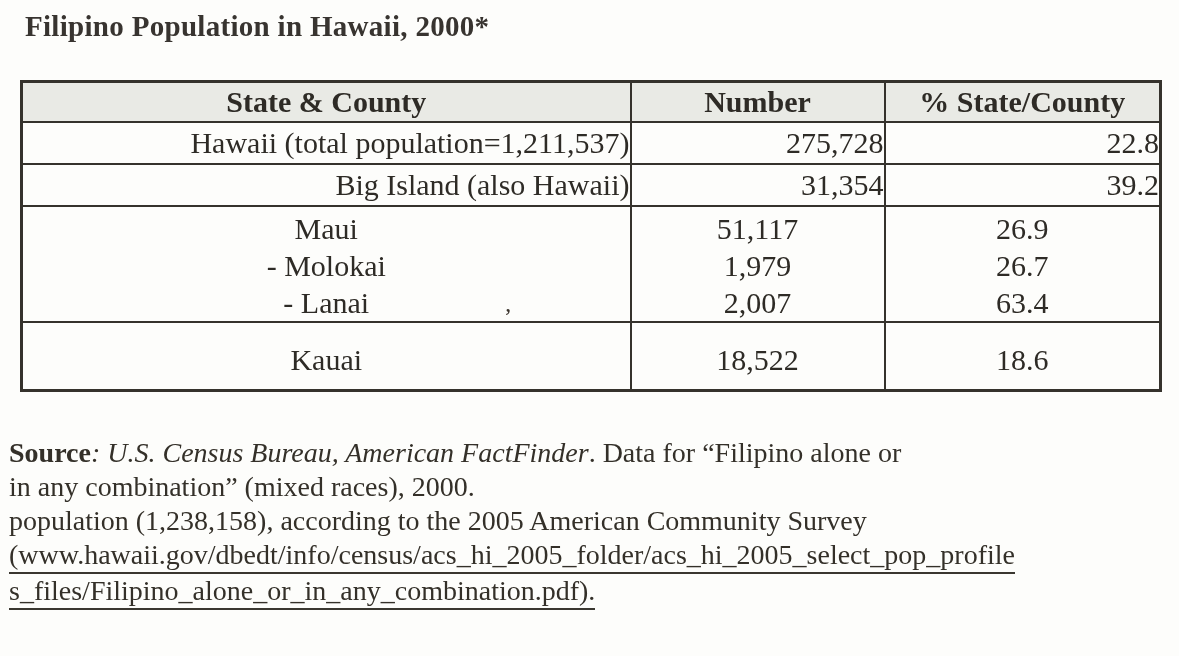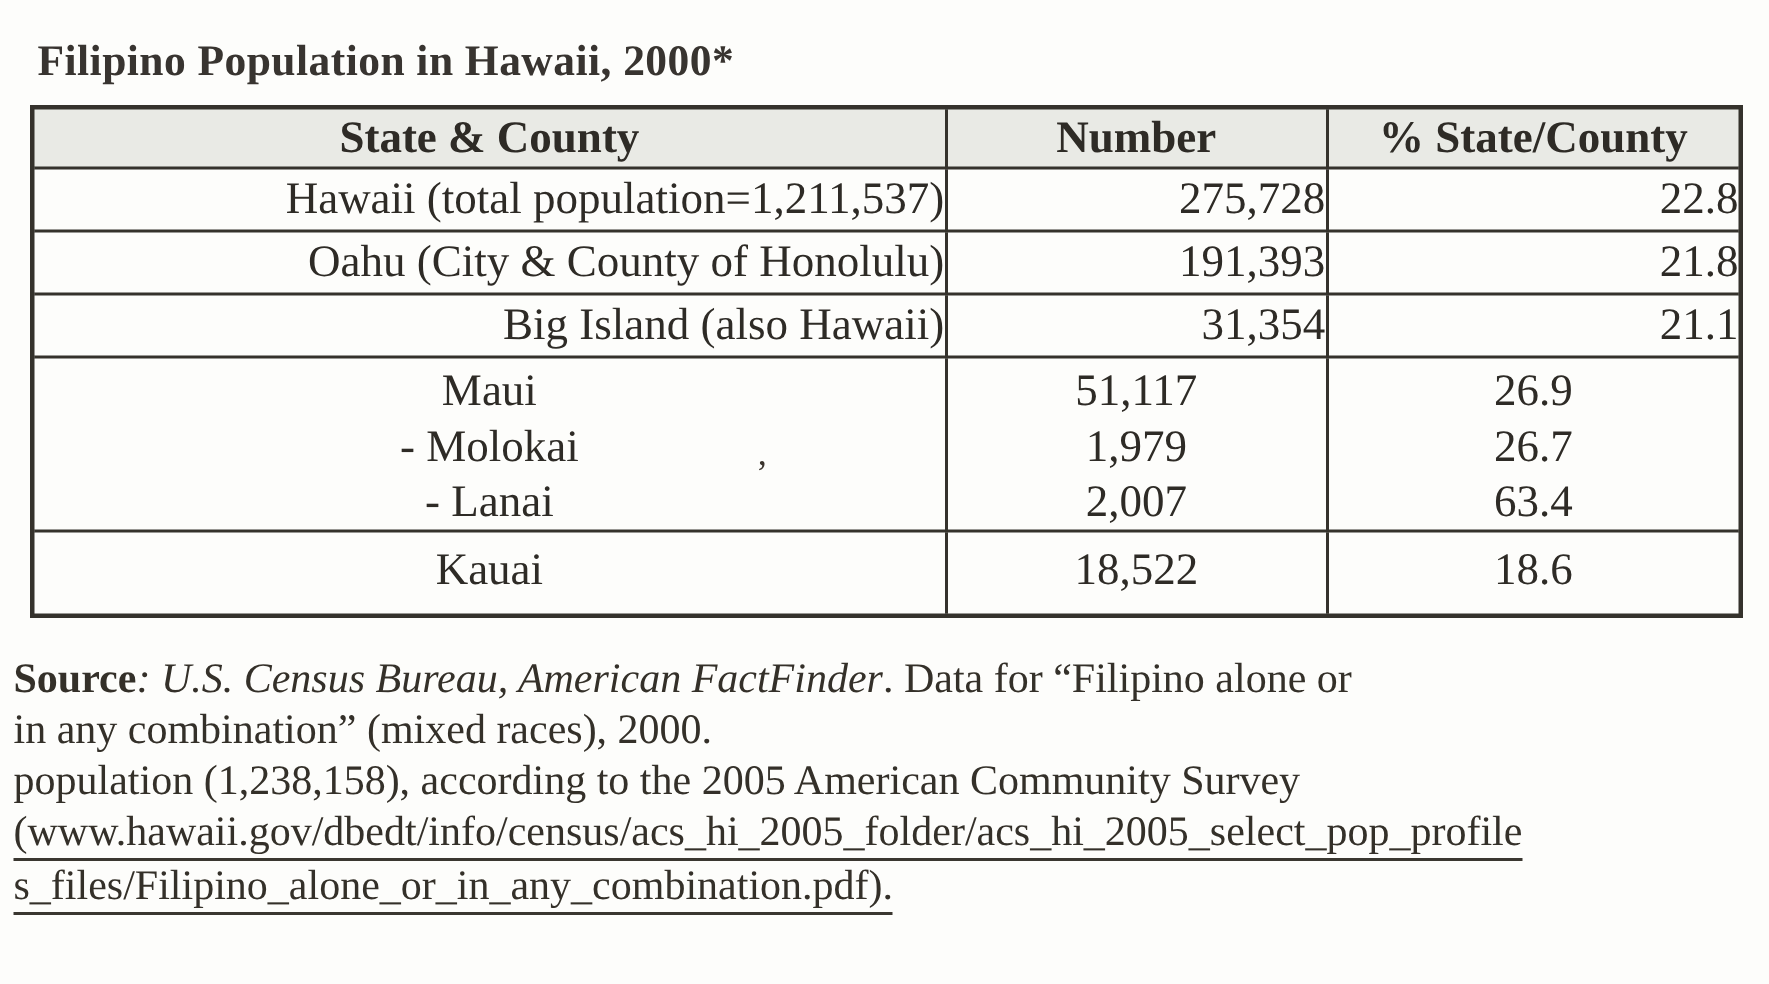--- a/index.html
+++ b/index.html
@@ -10,25 +10,24 @@
     color: var(--text, #2e2c28);
     position: relative;
     overflow: hidden;
   }
   .page { position:absolute; inset:0; }
 
   .title {
     position:absolute; left:25px; top:10px;
     font-size:29px; font-weight:bold; letter-spacing:0.3px;
     color:#383430;
-    margin-top:15px;
   }
 
   table.pop {
-    position:absolute; left:20px; top:70px;
+    position:absolute; left:20px; top:80px;
     width:1139px; table-layout:fixed;
     border-collapse:collapse;
     border:3px solid var(--border, #35322c);
   }
   .w1 { width:609px; } .w2 { width:254px; } .w3 { width:276px; }
   table.pop th, table.pop td {
     border:2px solid var(--border, #35322c);
     font-size:30px;
     text-align:center;
     padding:0;
@@ -36,21 +35,21 @@
   }
   thead th {
     background: var(--header_bg, #e9eae5);
     height:38px; font-weight:bold; font-size:29px;
   }
   th.c1 { text-align:left; padding-left:54px; }
   td.c1 { text-align:left; padding-left:12px; }
   tr.r td { height:40px;text-align:right; }
   tr.grp td { height:107px; vertical-align:top; padding-top:3px; }
   tr.grp .line { line-height:37px; height:37px; }
-  tr.kauai td { height:46px; vertical-align:top; padding-top:8px; }
+  tr.kauai td { height:46px; vertical-align:top; padding-top:20px; }
 
   .speck {
     position:absolute; left:504px; top:303px;
     font-size:24px; color:#3a332c;
   }
 
   .notes {
     position:absolute; left:9px; top:436px;
     font-size:28px; line-height:34px; color:#343029;
     white-space:nowrap;
@@ -82,28 +81,23 @@
         <th>% State/County</th>
       </tr>
     </thead>
     <tbody>
       <tr class="r">
         <td class="c1">Hawaii (total population=1,211,537)</td>
         <td>275,728</td>
         <td>22.8</td>
       </tr>
       <tr class="r">
-        <td class="c1">Oahu (City &amp; County of Honolulu)</td>
-        <td>191,393</td>
-        <td>21.8</td>
-      </tr>
-      <tr class="r">
         <td class="c1">Big Island (also Hawaii)</td>
         <td>31,354</td>
-        <td>21.1</td>
+        <td>39.2</td>
       </tr>
       <tr class="grp">
         <td class="c1">
           <div class="line">Maui</div>
           <div class="line">- Molokai</div>
           <div class="line">- Lanai</div>
         </td>
         <td>
           <div class="line">51,117</div>
           <div class="line">1,979</div>

